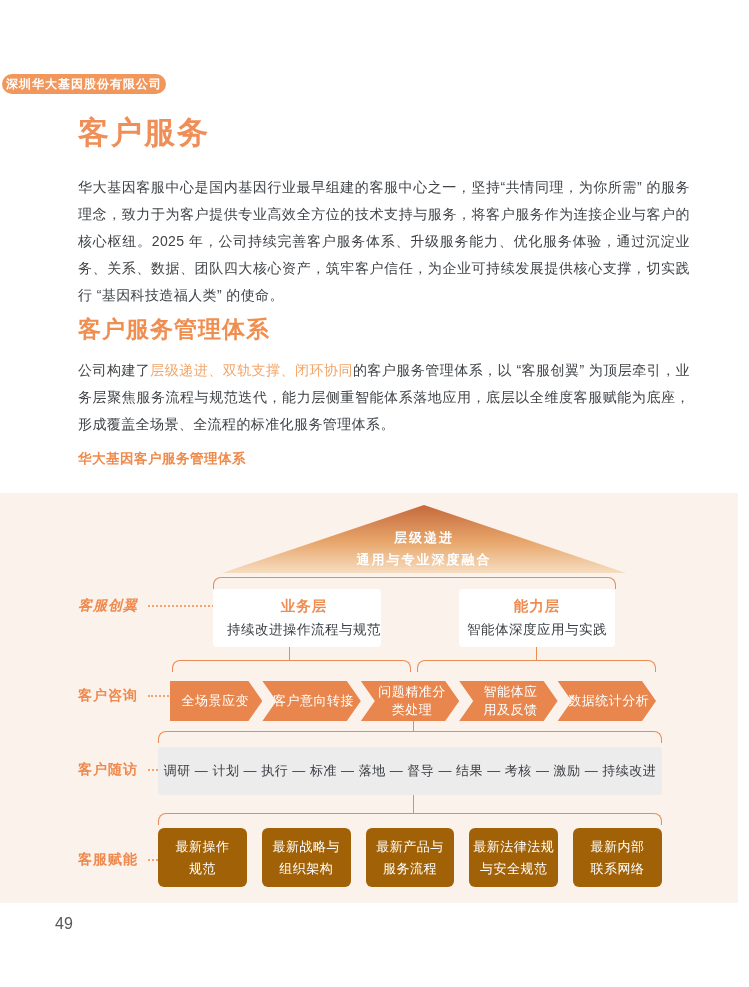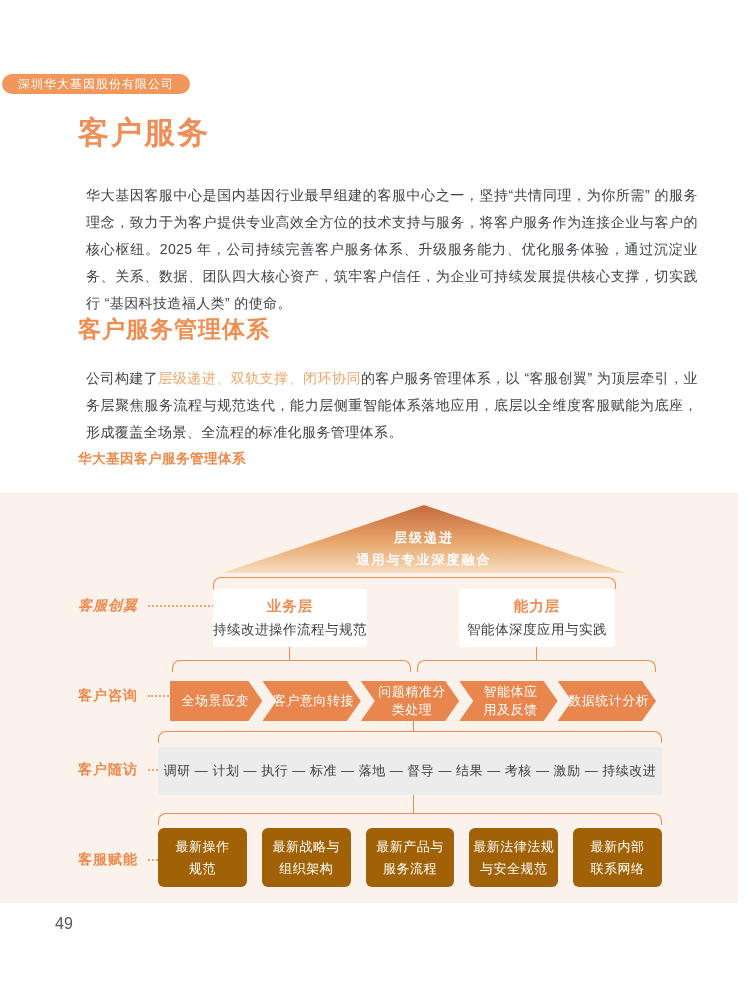--- a/index.html
+++ b/index.html
@@ -7,29 +7,29 @@
     width:749px;height:987px;position:relative;background:#ffffff;
     font-family:"Liberation Sans","DejaVu Sans",sans-serif;
     overflow:hidden;
   }
   .abs{position:absolute;}
 
   
   .company-pill{
     left:2px;top:74px;height:20px;line-height:20px;
     background:#F2975C;color:#ffffff;border-radius:11px;
-    padding:0 16px;font-size:12px;letter-spacing:1px;white-space:nowrap;
+    padding:0 4px;font-size:12px;letter-spacing:1px;white-space:nowrap;font-weight:bold;
   }
 
   .page-title{
     left:78px;top:112px;margin:0;font-size:31px;font-weight:bold;color:#F08E57;letter-spacing:2px;
   }
 
   .body-par{
-    left:78px;width:612px;margin:8px;font-size:14px;line-height:27px;color:#3F4347;
+    left:78px;width:612px;margin:0;font-size:14px;line-height:27px;color:#3F4347;
     text-align:justify;letter-spacing:0.4px;
   }
   .par-intro{top:174px;}
   .par-system{top:357px;}
   .hl-orange{color:#F2A569;}
 
   .section-title{
     left:78px;top:314px;margin:0;font-size:23px;font-weight:bold;color:#F08E50;letter-spacing:1px;
   }
   .figure-caption{
@@ -129,21 +129,21 @@
   </div>
   <div class="abs" style="left:78px;top:268px;display:flex;align-items:center;">
     <span class="side-label">客户随访</span>
     <span class="dotline" style="width:22px;margin-left:10px;"></span>
   </div>
   <div class="abs" style="left:78px;top:358px;display:flex;align-items:center;">
     <span class="side-label">客服赋能</span>
     <span class="dotline" style="width:22px;margin-left:10px;"></span>
   </div>
 
-  <div class="abs layer-box" style="left:213px;top:96px;">
+  <div class="abs layer-box" style="left:213px;top:96px;padding-left:14px;">
     <div class="t">业务层</div>
     <div class="d">持续改进操作流程与规范</div>
   </div>
   <div class="abs layer-box" style="left:459px;top:96px;width:156px;">
     <div class="t">能力层</div>
     <div class="d">智能体深度应用与实践</div>
   </div>
 
   <div class="abs vline" style="left:289px;top:154px;height:13px;"></div>
   <div class="abs vline" style="left:536px;top:154px;height:13px;"></div>

